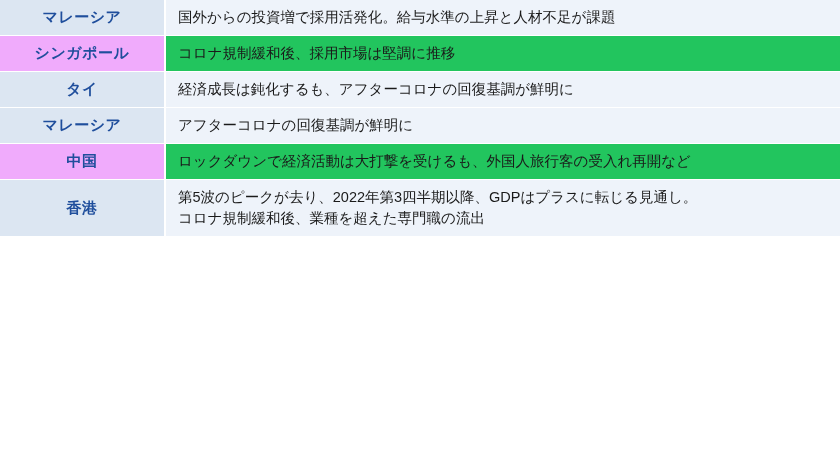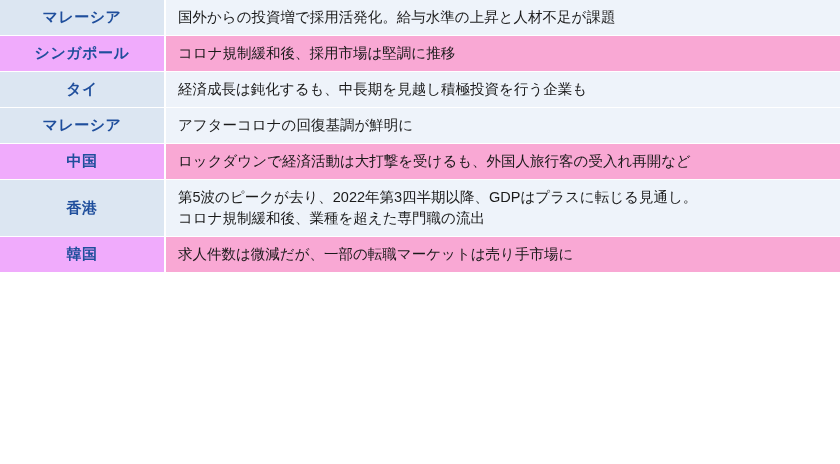--- a/index.html
+++ b/index.html
@@ -44,21 +44,21 @@
     vertical-align: middle;
     font-size: 14.5px;
     color: #1a1a1a;
     padding: 7px 10px 7px 12px;
     box-sizing: border-box;
     line-height: 1.45;
   }
   tr.row-even td.country-cell { background: #dce6f2; }
   tr.row-even td.desc-cell    { background: #eef3fa; }
   tr.row-odd  td.country-cell { background: #f0abfc; }
-  tr.row-odd  td.desc-cell    { background: #f9a8d4; }
+  tr.row-odd  td.desc-cell    { background: #22c55e; }
   .desc-line { display: block; white-space: nowrap; }
 </style>
 </head>
 <body>
 
 <div class="table-wrap">
   <table class="country-table">
     <tbody>
       <tr class="row-even">
         <td class="country-cell">マレーシア</td>
@@ -68,21 +68,21 @@
       </tr>
       <tr class="row-odd">
         <td class="country-cell">シンガポール</td>
         <td class="desc-cell">
           <span class="desc-line">コロナ規制緩和後、採用市場は堅調に推移</span>
         </td>
       </tr>
       <tr class="row-even">
         <td class="country-cell">タイ</td>
         <td class="desc-cell">
-          <span class="desc-line">経済成長は鈍化するも、中長期を見越し積極投資を行う企業も</span>
+          <span class="desc-line">経済成長は鈍化するも、アフターコロナの回復基調が鮮明に</span>
         </td>
       </tr>
       <tr class="row-even">
         <td class="country-cell">マレーシア</td>
         <td class="desc-cell">
           <span class="desc-line">アフターコロナの回復基調が鮮明に</span>
         </td>
       </tr>
       <tr class="row-odd">
         <td class="country-cell">中国</td>
@@ -90,21 +90,15 @@
           <span class="desc-line">ロックダウンで経済活動は大打撃を受けるも、外国人旅行客の受入れ再開など</span>
         </td>
       </tr>
       <tr class="row-even">
         <td class="country-cell">香港</td>
         <td class="desc-cell">
           <span class="desc-line">第5波のピークが去り、2022年第3四半期以降、GDPはプラスに転じる見通し。</span>
           <span class="desc-line">コロナ規制緩和後、業種を超えた専門職の流出</span>
         </td>
       </tr>
-      <tr class="row-odd">
-        <td class="country-cell">韓国</td>
-        <td class="desc-cell">
-          <span class="desc-line">求人件数は微減だが、一部の転職マーケットは売り手市場に</span>
-        </td>
-      </tr>
     </tbody>
   </table>
 </div>
 
 </body></html>

